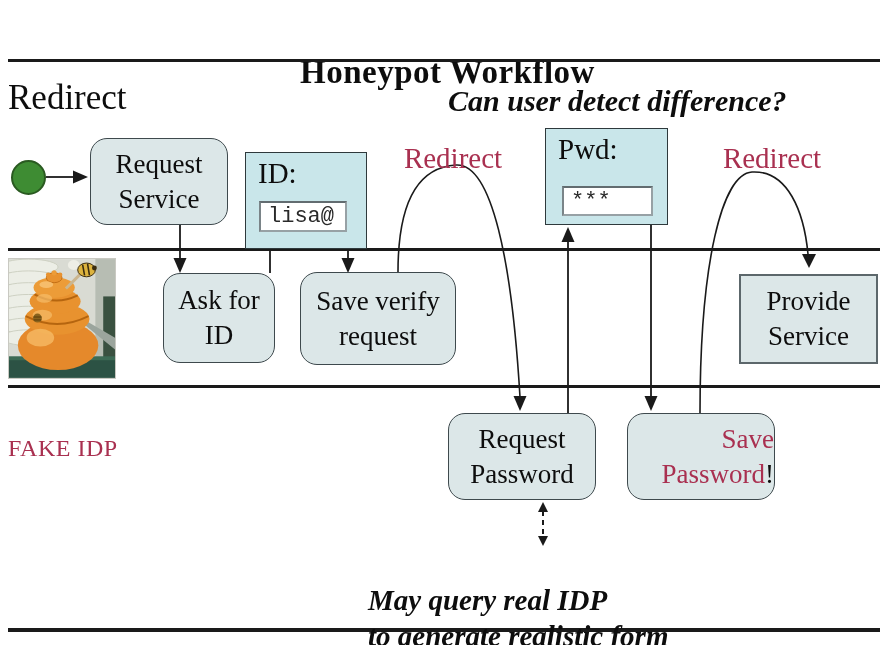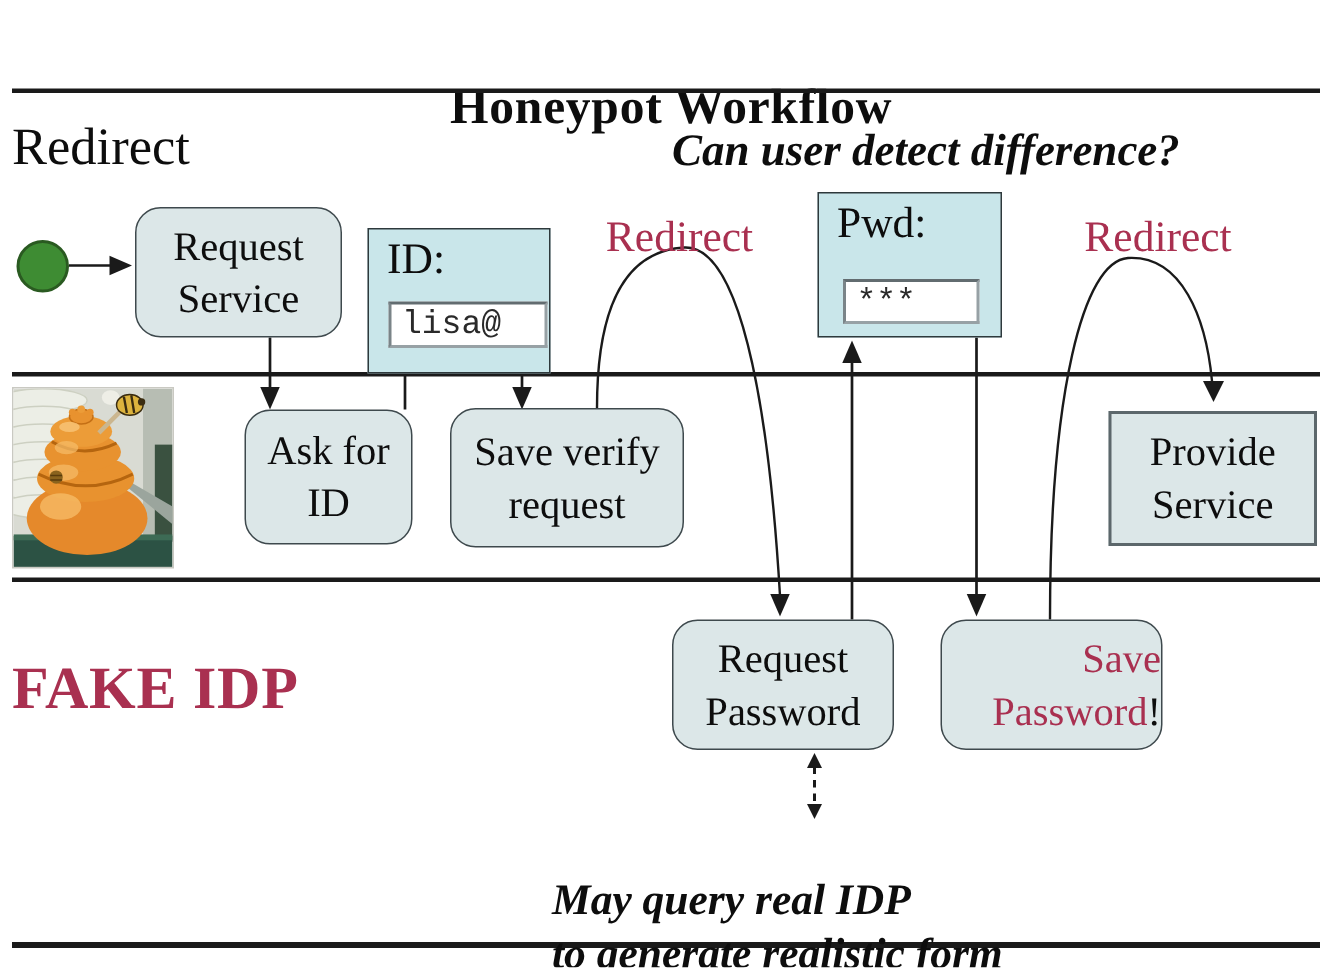--- a/index.html
+++ b/index.html
@@ -15,21 +15,21 @@
     position:relative;width:895px;height:645px;background:#fff;overflow:hidden;
     font-family:"Liberation Serif", serif;color:#111;
   }
   .abs{position:absolute;}
   .title{
     left:0;top:12px;width:895px;text-align:center;
     font-size:33px;font-weight:bold;letter-spacing:.5px;color:#0d0d0d;margin-top:42px;
   }
   .hr{background:var(--line-black);height:3px;left:8px;width:872px;}
   .lane-label{font-size:35px;color:#0d0d0d;}
-  .fake-idp{color:var(--accent-red);font-size:40px;font-weight:bold;letter-spacing:.5px;}
+  .fake-idp{color:var(--accent-red);font-size:24px;font-weight:normal;letter-spacing:.5px;}
   .question{
     font-size:30px;font-style:italic;font-weight:bold;color:#0d0d0d;
   }
   .redirect{
     font-size:29px;color:var(--accent-red);width:130px;text-align:center;
   }
   .node{
     display:flex;flex-direction:column;align-items:center;justify-content:center;
     font-size:27px;line-height:35px;text-align:center;color:#0d0d0d;
     background:var(--box-fill);
@@ -113,21 +113,21 @@
 
   <div class="abs start-node" style="left:11px;top:160px;"></div>
 
   <div class="abs node rounded" style="left:90px;top:138px;width:138px;height:87px;">
     <div>Request</div>
     <div>Service</div>
   </div>
 
   <div class="abs form-box" style="left:245px;top:128px;width:122px;height:97px;margin-top:24px;">
     <div class="form-label">ID:</div>
-    <div class="form-input" style="left:13px;top:48px;width:106px;height:31px;">lisa@</div>
+    <div class="form-input" style="left:13px;top:48px;width:88px;height:31px;">lisa@</div>
   </div>
 
   <div class="abs form-box" style="left:545px;top:128px;width:123px;height:97px;">
     <div class="form-label">Pwd:</div>
     <div class="form-input" style="left:16px;top:57px;width:91px;height:30px;">***</div>
   </div>
 
   <svg class="abs photo" style="left:8px;top:258px;" width="108" height="121" viewBox="0 0 108 121">
     <rect x="0" y="0" width="108" height="121" fill="#d9dbd3"></rect>
 

